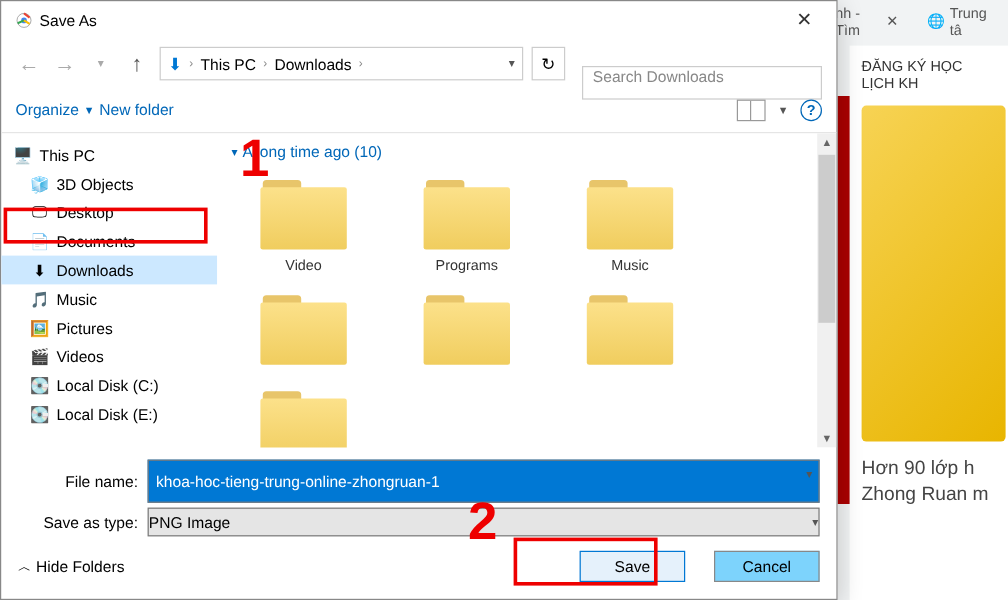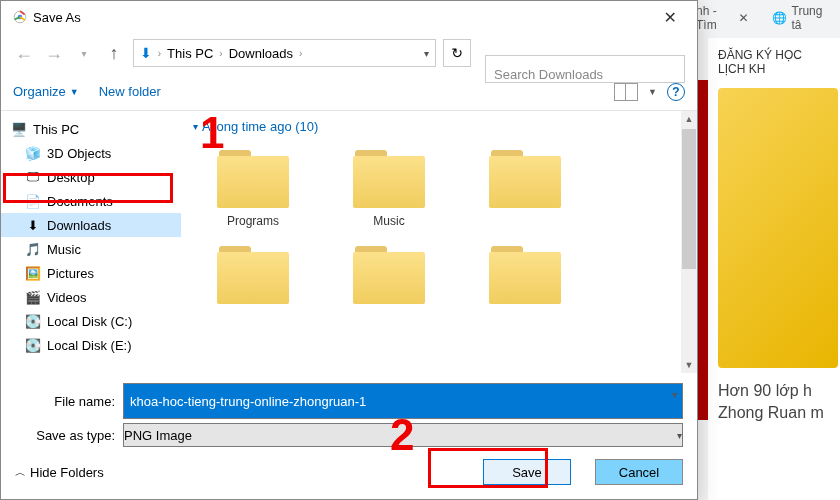--- a/index.html
+++ b/index.html
@@ -20,23 +20,23 @@
   .close-x { font-size: 16px; color: #333; padding: 0 8px; cursor: pointer; }
 
   .navbar { height: 40px; display: flex; align-items: center; padding: 0 12px; gap: 8px; }
   .nav-arrow { width: 22px; height: 22px; display: flex; align-items: center; justify-content: center; color: #aaa; font-size: 18px; }
   .nav-up { color: #555; }
   .breadcrumb { flex: 1; height: 28px; border: 1px solid #ccc; display: flex; align-items: center; padding: 0 6px; font-size: 13px; gap: 4px; }
   .bc-icon { color: #0078d4; font-size: 14px; }
   .bc-sep { color: #888; font-size: 10px; margin: 0 2px; }
   .bc-drop { color: #555; font-size: 10px; margin-left: auto; }
   .refresh { width: 28px; height: 28px; border: 1px solid #ccc; display: flex; align-items: center; justify-content: center; font-size: 14px; margin-left: -1px; }
-  .search { width: 200px; height: 28px; border: 1px solid #ccc; display: flex; align-items: flex-end; padding: 0 8px; font-size: 13px; color: #888; gap: 6px; margin-left: 6px; margin-top: 32px; }
-
-  .toolbar { height: 38px; display: flex; align-items: center; padding: 0 12px; gap: 20px; border-bottom: 1px solid #e5e5e5; }
+  .search { width: 200px; height: 28px; border: 1px solid #ccc; display: flex; align-items: flex-start; padding: 0 8px; font-size: 13px; color: #888; gap: 6px; margin-left: 6px; margin-top: 32px; }
+
+  .toolbar { height: 38px; display: flex; align-items: center; padding: 0 12px; gap: 4px; border-bottom: 1px solid #e5e5e5; }
   .tool-btn { color: #0067b8; font-size: 13px; display: flex; align-items: center; gap: 4px; cursor: pointer; }
   .tool-right { margin-left: auto; display: flex; align-items: center; gap: 10px; }
   .view-icon { width: 24px; height: 18px; border: 1px solid #999; display: flex; }
   .view-icon::before { content: ''; width: 10px; border-right: 1px solid #999; }
   .help-icon { color: #0067b8; width: 18px; height: 18px; border: 1.5px solid #0067b8; border-radius: 50%; font-size: 12px; display: flex; align-items: center; justify-content: center; font-weight: bold; }
 
   .body { flex: 1; display: flex; overflow: hidden; }
   .sidebar { width: 180px; border-right: none; padding: 6px 0; font-size: 13px; overflow: hidden; position: relative; }
   .sb-item { height: 24px; display: flex; align-items: center; gap: 6px; padding: 0 8px 0 24px; cursor: pointer; position: relative; }
   .sb-item.root { padding-left: 10px; }
@@ -185,20 +185,24 @@
         </div>
       </div>
     <div class="content">
       <div class="group-header">
         <span style="font-size:10px">▾</span>
         <span>A long time ago (10)</span>
       </div>
       <div class="folders" id="folders">
           <div class="folder">
             <div class="folder-icon"></div>
+            <div class="folder-label">Video</div>
+          </div>
+          <div class="folder">
+            <div class="folder-icon"></div>
             <div class="folder-label">Programs</div>
           </div>
           <div class="folder">
             <div class="folder-icon"></div>
             <div class="folder-label">Music</div>
           </div>
           <div class="folder">
             <div class="folder-icon"></div>
             <div class="folder-label"></div>
           </div>

